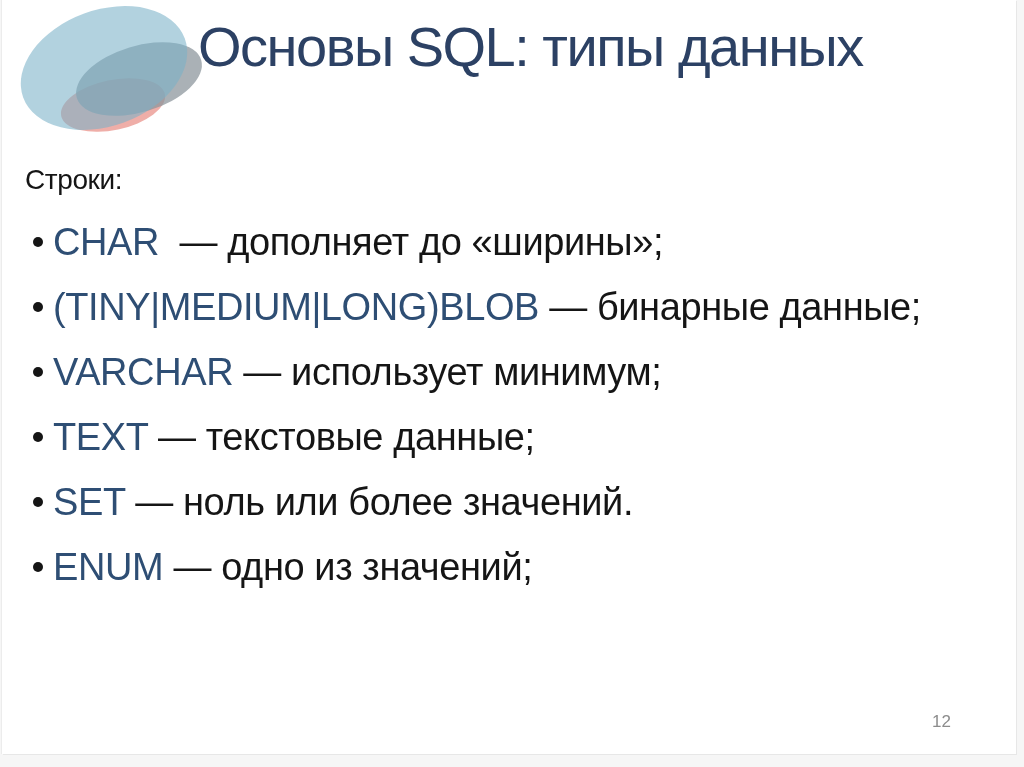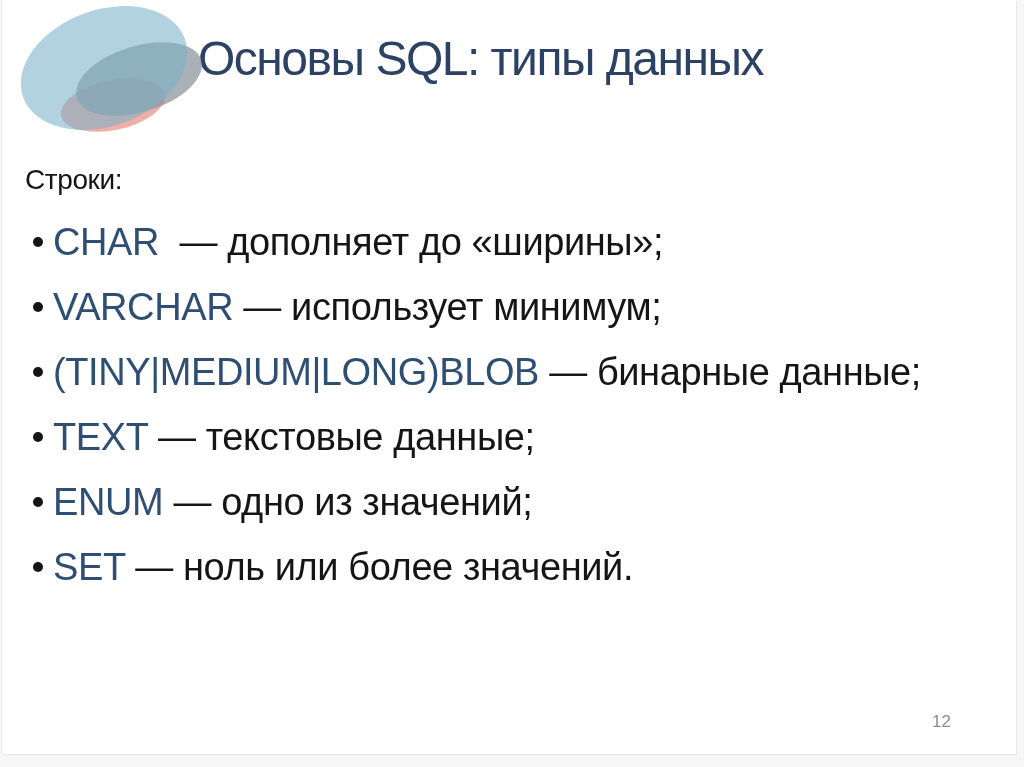--- a/index.html
+++ b/index.html
@@ -33,23 +33,23 @@
   }
   .ell-blue {
     left: 16px; top: 10px; width: 172px; height: 116px;
     background: var(--logo-blue, #7ab2c8);
     opacity: .58; transform: rotate(-20deg); z-index: 3;
   }
 
   
   .title {
     position: absolute;
-    left: 196px; top: 26px;
+    left: 196px; top: 14px;
     margin: 0;
-    font-size: 48px;
+    font-size: 56px;
     font-weight: 400;
     letter-spacing: -1.5px;
     line-height: 66px;
     color: var(--c-title, #2c4164);
     white-space: nowrap;
   }
 
   
   .content {
     position: absolute;
@@ -109,32 +109,32 @@
   <h1 class="title">Основы SQL: типы данных</h1>
 
   <div class="content">
     <p class="heading">Строки:</p>
 
     <ul class="bullets">
       <li>
         <span class="dot"></span><span class="kw">CHAR</span><span class="rest">  — дополняет до «ширины»;</span>
       </li>
       <li>
-        <span class="dot"></span><span class="kw">VARCHAR</span><span class="rest"> — использует минимум;</span>
+        <span class="dot"></span><span class="kw">(TINY|MEDIUM|LONG)BLOB</span><span class="rest"> — бинарные данные;</span>
       </li>
       <li>
-        <span class="dot"></span><span class="kw">(TINY|MEDIUM|LONG)BLOB</span><span class="rest"> — бинарные данные;</span>
+        <span class="dot"></span><span class="kw">VARCHAR</span><span class="rest"> — использует минимум;</span>
       </li>
       <li>
         <span class="dot"></span><span class="kw">TEXT</span><span class="rest"> — текстовые данные;</span>
       </li>
       <li>
-        <span class="dot"></span><span class="kw">ENUM</span><span class="rest"> — одно из значений;</span>
+        <span class="dot"></span><span class="kw">SET</span><span class="rest"> — ноль или более значений.</span>
       </li>
       <li>
-        <span class="dot"></span><span class="kw">SET</span><span class="rest"> — ноль или более значений.</span>
+        <span class="dot"></span><span class="kw">ENUM</span><span class="rest"> — одно из значений;</span>
       </li>
     </ul>
   </div>
 
   <div class="pagenum">12</div>
 
 </div>
 
 </body></html>

